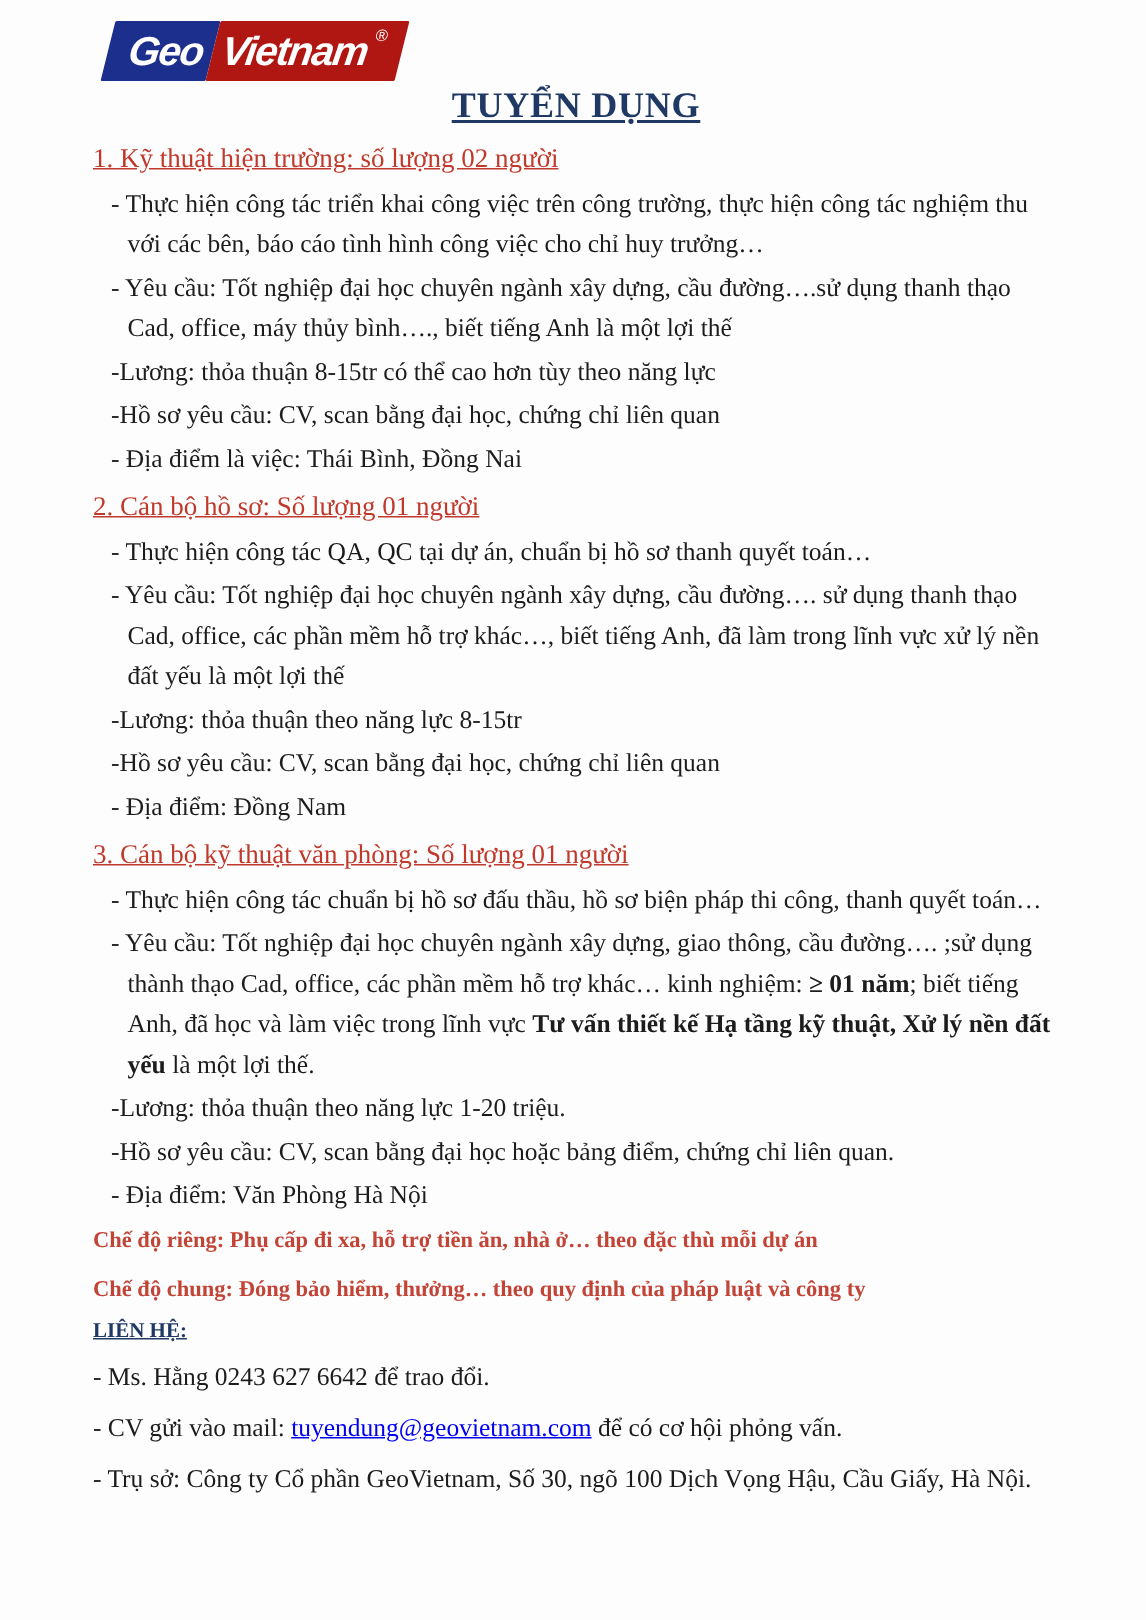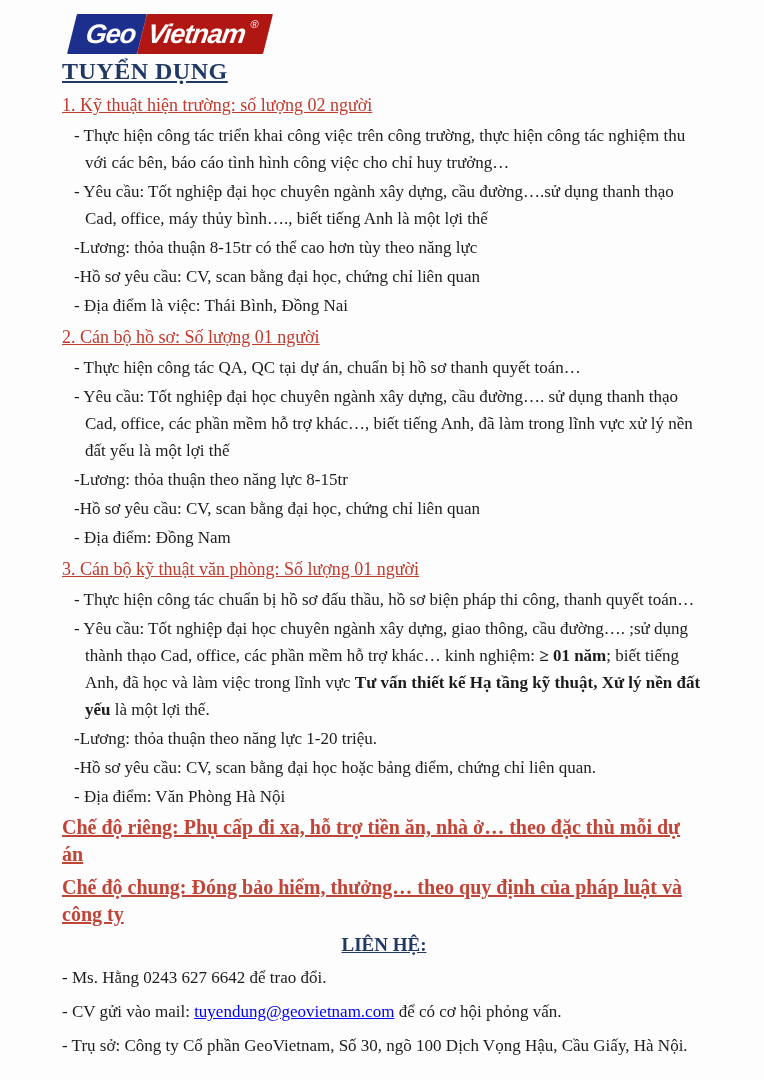--- a/index.html
+++ b/index.html
@@ -50,20 +50,21 @@
     transform: skewX(6deg);
     color: #ffffff;
     font-family: "Liberation Sans", sans-serif;
     font-size: 11px;
     margin-left: 3px;
     align-self: flex-start;
     margin-top: 4px;
   }
   
   .doc-title {
+    text-align: center;
     font-size: 24px;
     font-weight: bold;
     color: var(--navy);
     text-decoration: underline;
     letter-spacing: 0.5px;
     margin: 2px 0 10px 0;
   }
   
   .section-heading {
     font-size: 18px;
@@ -75,35 +76,33 @@
   .bullet {
     font-size: 17px;
     line-height: 27px;
     margin: 0 0 2px 12px;
     padding-left: 11px;
     text-indent: -11px;
   }
   .bullet .bold { font-weight: bold; text-align: center; }
   
   .benefit {
-    font-size: 20px;
+    font-size: 15px;
     font-weight: bold;
     color: var(--benefit-red);
     line-height: 27px;
     margin: 4px 0 6px 0;
-    text-decoration: underline;
   }
   
   .contact-heading {
-    font-size: 19px;
+    font-size: 14px;
     font-weight: bold;
     color: var(--navy);
     text-decoration: underline;
     margin: 6px 0 8px 0;
-    text-align: center;
   }
   .contact-line {
     font-size: 17px;
     line-height: 27px;
     margin: 0 0 7px 0;
   }
   .email-link {
     color: var(--link-blue);
     cursor: pointer;
   }

